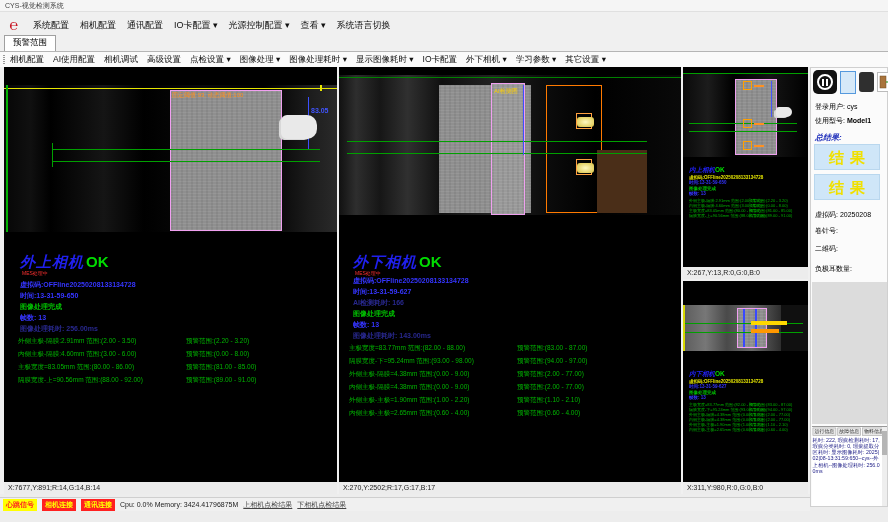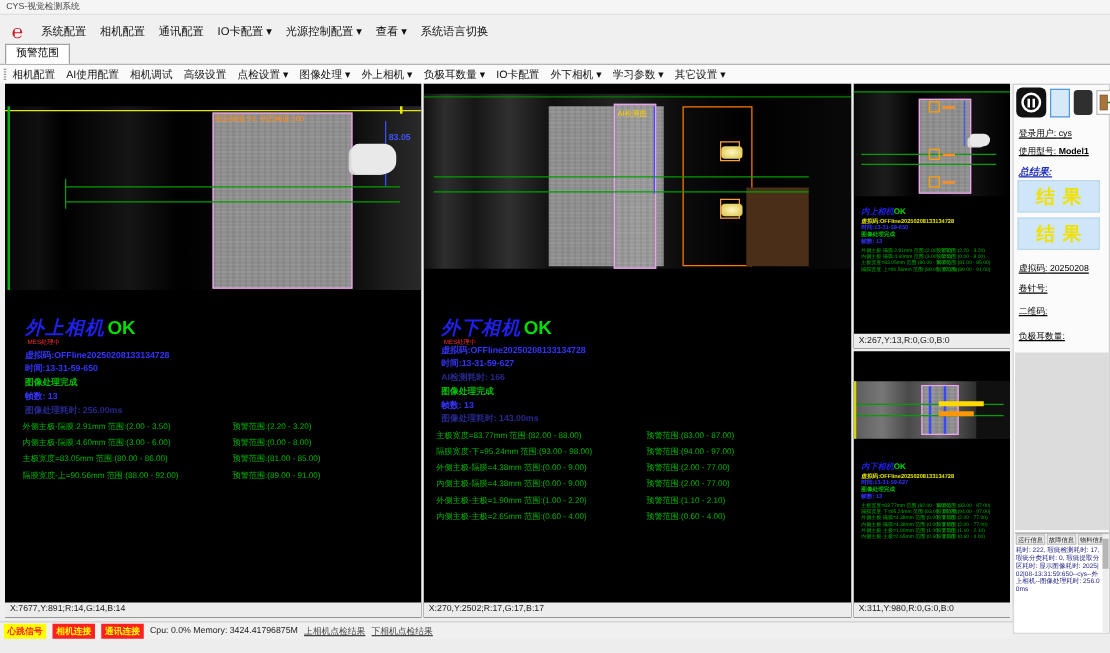--- a/index.html
+++ b/index.html
@@ -71,21 +71,21 @@
   .pause-ring { width:16px; height:16px; border:2px solid #fff; border-radius:50%; display:flex; align-items:center; justify-content:center; gap:2px; }
   .pbar { width:2px; height:7px; background:#fff; }
   .user-btn { width:16px; height:23px; background:#d6e9f8; border:1px solid #5599dd; }
   .user-dark-btn { width:15px; height:20px; background:#2f2f2f; border-radius:3px; }
   .pers { display:block; }
   .p-head { width:6px; height:6px; border-radius:50%; background:#4a4a4a; margin:0 auto; }
   .p-body { width:11px; height:6px; border-radius:6px 6px 0 0; background:#4a4a4a; margin:1px auto 0; }
   .user-dark-btn .p-head,.user-dark-btn .p-body { background:#ddd; }
   .exit-btn { width:17px; height:20px; background:#fff; border:1px solid #bbb; }
 
-  .srow { position:absolute; left:4px; font-size:7px; color:#000; white-space:nowrap;text-decoration:underline; }
+  .srow { position:absolute; left:4px; font-size:7px; color:#000; white-space:nowrap; }
   .srow b { font-weight:bold; }
   .total-lbl { color:#1f2fbb; font:italic bold 8px "Liberation Sans",sans-serif; }
   .rbox { position:absolute; left:3px; width:66px; height:26px; background:#cfe6f8; border:1px solid #b9d7ee;
           color:#f0e000; font:bold 15px "Liberation Sans",sans-serif; text-align:center; line-height:25px; letter-spacing:6px; padding-left:6px; }
   .grayfill { position:absolute; left:1px; top:214px; width:75px; height:142px; background:#dcdcdc; }
 
   .logbox { position:absolute; left:1px; top:358px; width:75px; height:80px; background:#fff; border-top:1px solid #999; overflow:hidden; }
   .logscale { transform:scale(0.62); transform-origin:0 0; width:112px; padding:1px; }
   .logtabs { display:flex; gap:2px; margin-bottom:2px; }
   .logtab { font-size:8px; background:#e8e8e8; border:1px solid #aaa; padding:0 2px; color:#222; white-space:nowrap; }
@@ -121,22 +121,22 @@
 </div>
 
 <div class="toolbar">
   <div class="grip"></div>
   <div class="tool-item">相机配置</div>
   <div class="tool-item">AI使用配置</div>
   <div class="tool-item">相机调试</div>
   <div class="tool-item">高级设置</div>
   <div class="tool-item">点检设置 ▾</div>
   <div class="tool-item">图像处理 ▾</div>
-  <div class="tool-item">外上相机 ▾</div>
-  <div class="tool-item">负极耳数量 ▾</div>
+  <div class="tool-item">图像处理耗时 ▾</div>
+  <div class="tool-item">显示图像耗时 ▾</div>
   <div class="tool-item">IO卡配置</div>
   <div class="tool-item">外下相机 ▾</div>
   <div class="tool-item">学习参数 ▾</div>
   <div class="tool-item">其它设置 ▾</div>
 </div>
 
 <div class="main">
 
   <div class="panel p-middle">
     <div class="img img-m">

